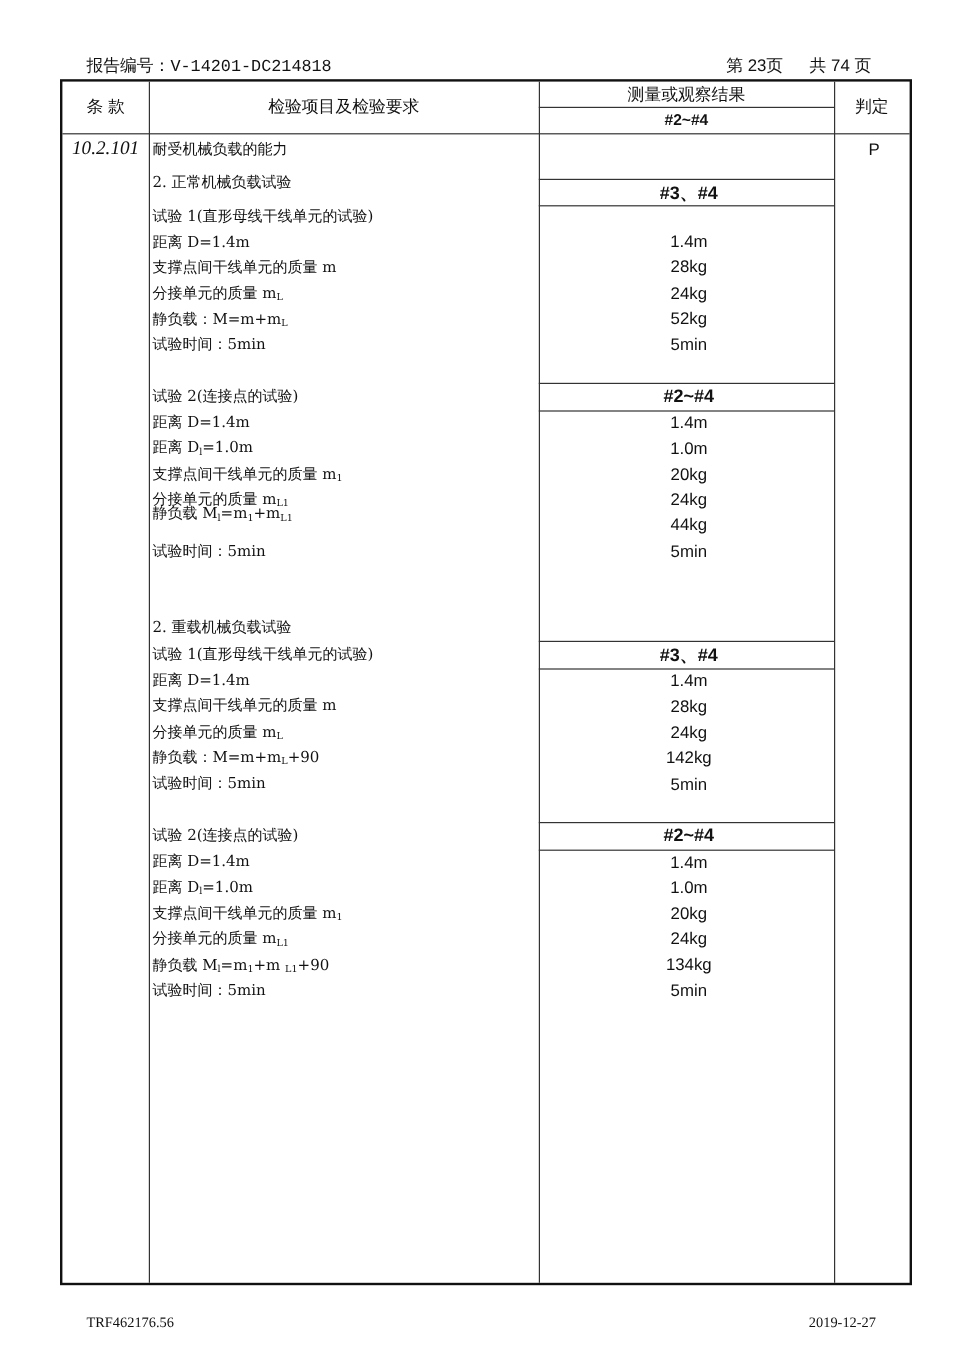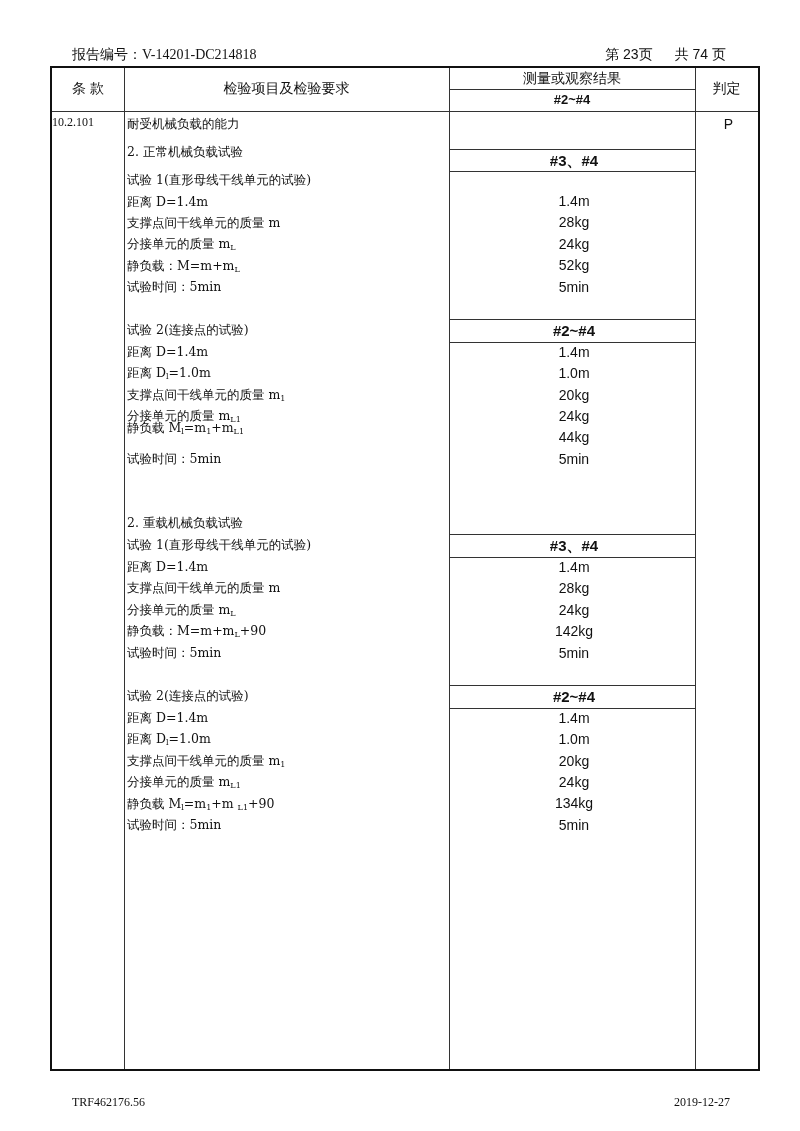--- a/index.html
+++ b/index.html
@@ -1,26 +1,26 @@
 <!DOCTYPE html>
 <html><head>
 <meta charset="utf-8">
 <style>
   html, body { margin: 0; padding: 0; background: #ffffff; }
   body { width: 800px; height: 1131px; position: relative; overflow: hidden;
          font-family: "DejaVu Serif", "Liberation Serif", serif; color: #111; }
-  .hdr-left { position: absolute; left: 72px; top: 46px; font-family: Liberation Serif, serif; font-size: 14px; }
+  .hdr-left { position: absolute; left: 72px; top: 46px; font-family: Liberation Mono, monospace; font-size: 14px; }
   .hdr-right { position: absolute; right: 74px; top: 46px; font-family: "Liberation Sans", "DejaVu Sans", sans-serif; font-size: 14px; }
   .hdr-right span + span { margin-left: 22px; text-align: right; }
   .table { position: absolute; left: 50px; top: 66px; width: 710px; height: 1005px;
            border: 2px solid #111; box-sizing: border-box; }
   .vline { position: absolute; top: 0; bottom: 0; width: 1px; background: #333; }
   .hline { position: absolute; height: 1px; background: #333; }
   .thead-cell { position: absolute; font-family: "Liberation Sans", "DejaVu Sans", sans-serif; font-size: 14px; text-align: center; }
-  .clause { position: absolute; left: 0; width: 72px; top: 47px; font-size: 12px; font-family: "Liberation Serif", "DejaVu Serif", serif; }
+  .clause { position: absolute; left: 0; width: 72px; top: 47px; font-size: 16px; text-align: center; font-family: "Liberation Serif", "DejaVu Serif", serif; font-style: italic; }
   .verdict { position: absolute; left: 645px; width: 63px; top: 48px; font-size: 14px; text-align: center; font-family: "Liberation Sans", "DejaVu Sans", sans-serif; }
   .req { position: absolute; left: 75px; font-size: 12.5px; white-space: nowrap; font-family: "DejaVu Serif", "Liberation Serif", serif; }
   .req sub { font-size: 8px; vertical-align: -2px; }
   .res { position: absolute; left: 399px; width: 246px; text-align: center; font-size: 14px; font-family: "Liberation Sans", "DejaVu Sans", sans-serif; }
   .res.bold { font-weight: bold; font-size: 15px; }
   .footer-left { position: absolute; left: 72px; top: 1095px; font-family: "Liberation Serif", serif; font-size: 12px; }
   .footer-right { position: absolute; right: 70px; top: 1095px; font-family: "Liberation Serif", serif; font-size: 12px; }
 </style>
 </head>
 <body>

